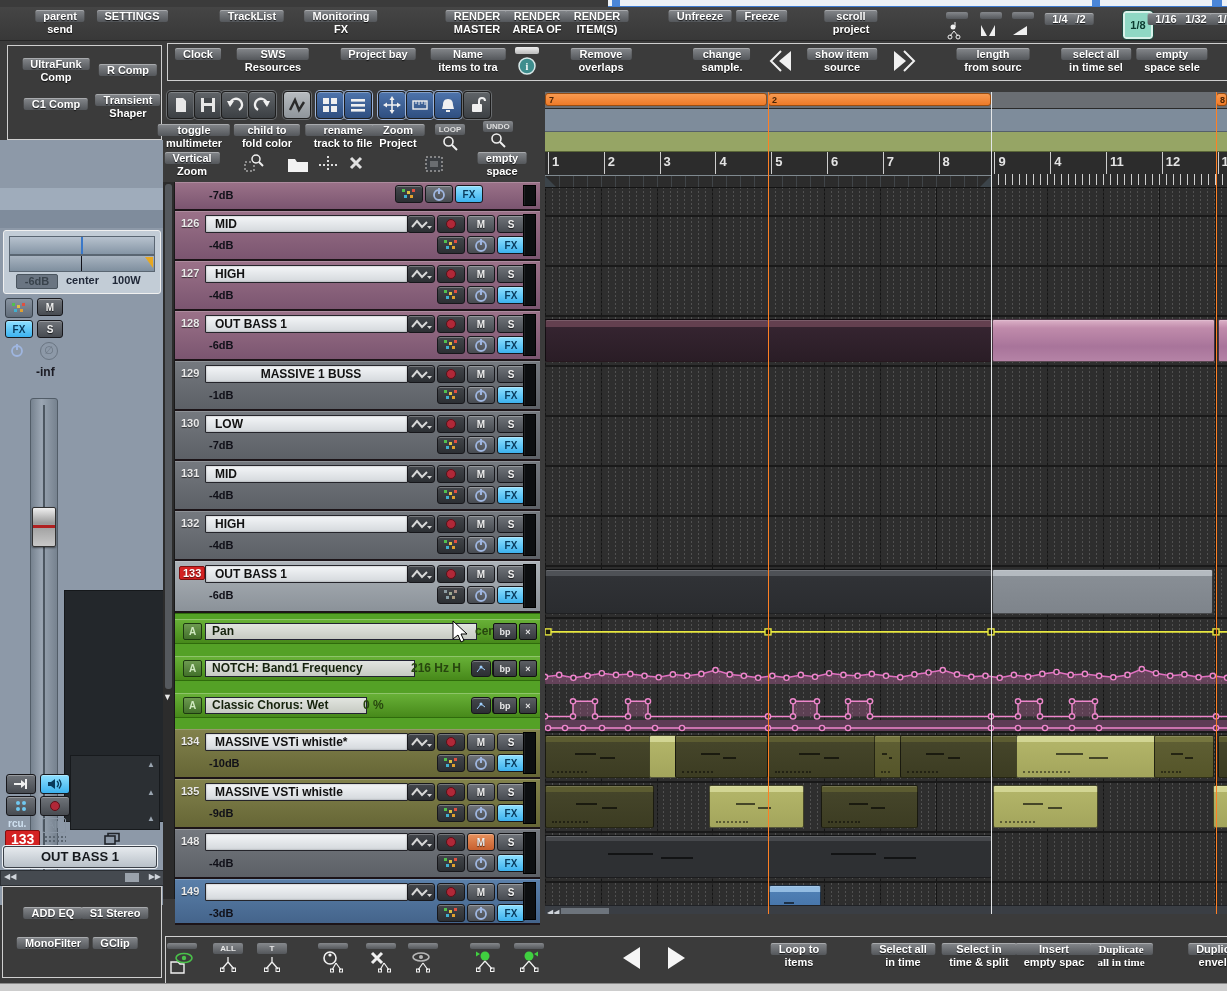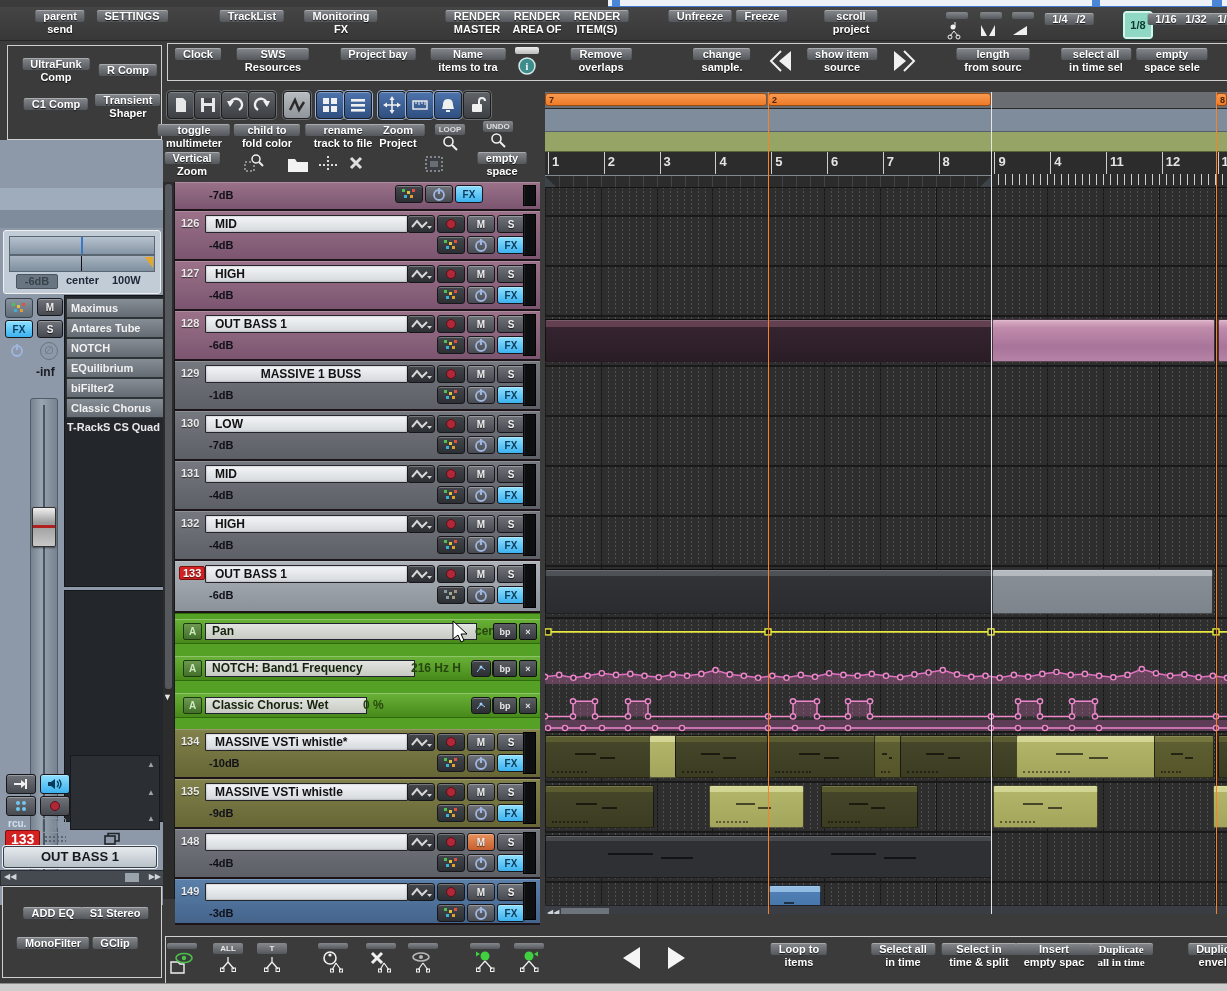--- a/index.html
+++ b/index.html
@@ -199,29 +199,20 @@
     </div>
   <div class="abs tbt" style="left:37px;top:158px;width:24px;">M</div>
   <div class="abs tbt fx" style="left:5px;top:180px;width:26px;">FX</div>
   <div class="abs tbt" style="left:37px;top:180px;width:24px;">S</div>
   <div class="abs" id="mx-power" style="left:9px;top:202px;width:18px;height:16px;"><svg width="16" height="16" viewBox="0 0 16 16">
         <circle cx="8" cy="9" r="5" fill="none" stroke="#9fb6e0" stroke-width="1.8"></circle>
         <path d="M8,2 V8" stroke="#9fb6e0" stroke-width="2"></path>
       </svg></div>
   <div class="abs" style="left:40px;top:202px;width:16px;height:16px;border:1px solid #6a7582;border-radius:50%;color:#6a7582;font-size:11px;text-align:center;line-height:14px;">∅</div>
 
-  <div class="abs" id="fxchain" style="left:64px;top:155px;width:98px;height:290px;background:#23272b;border:1px solid #15181b;">
-      <div style="left: 1px; top: 2px; width: 92px; height: 18px; position: absolute; background: linear-gradient(rgb(134, 141, 149), rgb(100, 107, 115)); border: 1px solid rgb(46, 51, 56); border-radius: 1px; color: rgb(242, 242, 242); font: bold 11px / 18px &quot;Liberation Sans&quot;, sans-serif; padding-left: 4px; white-space: nowrap; overflow: hidden;">Maximus</div>
-      <div style="left: 1px; top: 22px; width: 92px; height: 18px; position: absolute; background: linear-gradient(rgb(134, 141, 149), rgb(100, 107, 115)); border: 1px solid rgb(46, 51, 56); border-radius: 1px; color: rgb(242, 242, 242); font: bold 11px / 18px &quot;Liberation Sans&quot;, sans-serif; padding-left: 4px; white-space: nowrap; overflow: hidden;">Antares Tube</div>
-      <div style="left: 1px; top: 42px; width: 92px; height: 18px; position: absolute; background: linear-gradient(rgb(134, 141, 149), rgb(100, 107, 115)); border: 1px solid rgb(46, 51, 56); border-radius: 1px; color: rgb(242, 242, 242); font: bold 11px / 18px &quot;Liberation Sans&quot;, sans-serif; padding-left: 4px; white-space: nowrap; overflow: hidden;">NOTCH</div>
-      <div style="left: 1px; top: 62px; width: 92px; height: 18px; position: absolute; background: linear-gradient(rgb(134, 141, 149), rgb(100, 107, 115)); border: 1px solid rgb(46, 51, 56); border-radius: 1px; color: rgb(242, 242, 242); font: bold 11px / 18px &quot;Liberation Sans&quot;, sans-serif; padding-left: 4px; white-space: nowrap; overflow: hidden;">EQuilibrium</div>
-      <div style="left: 1px; top: 82px; width: 92px; height: 18px; position: absolute; background: linear-gradient(rgb(134, 141, 149), rgb(100, 107, 115)); border: 1px solid rgb(46, 51, 56); border-radius: 1px; color: rgb(242, 242, 242); font: bold 11px / 18px &quot;Liberation Sans&quot;, sans-serif; padding-left: 4px; white-space: nowrap; overflow: hidden;">biFilter2</div>
-      <div style="left: 1px; top: 102px; width: 92px; height: 18px; position: absolute; background: linear-gradient(rgb(134, 141, 149), rgb(100, 107, 115)); border: 1px solid rgb(46, 51, 56); border-radius: 1px; color: rgb(242, 242, 242); font: bold 11px / 18px &quot;Liberation Sans&quot;, sans-serif; padding-left: 4px; white-space: nowrap; overflow: hidden;">Classic Chorus</div>
-      <div style="left: 2px; top: 125px; position: absolute; color: rgb(232, 232, 232); font: bold 11px &quot;Liberation Sans&quot;, sans-serif; white-space: nowrap;">T-RackS CS Quad</div>
-    </div>
   <div class="abs" style="left:64px;top:450px;width:98px;height:230px;background:#23272b;border:1px solid #15181b;"></div>
 
   <div class="abs" style="left:36px;top:225px;color:#1a1a22;font-size:12px;font-weight:bold;">-inf</div>
 
   <div class="abs" style="left:30px;top:258px;width:26px;height:545px;background:linear-gradient(90deg,#76828f,#9aa5b2 40%,#76828f);border:1px solid #525d68;border-radius:3px;">
     <div class="abs" style="left:12px;top:6px;width:2px;height:533px;background:#4c5660;"></div>
     <div class="abs" style="left:1px;top:108px;width:22px;height:38px;border:1px solid #333;border-radius:2px;
          background:linear-gradient(#f0f0f0,#9a9a9a 40%,#c8c8c8);box-shadow:0 1px 2px rgba(0,0,0,.5);">
       <div class="abs" style="left:0;top:17px;width:22px;height:3px;background:#b02020;"></div>
     </div>

